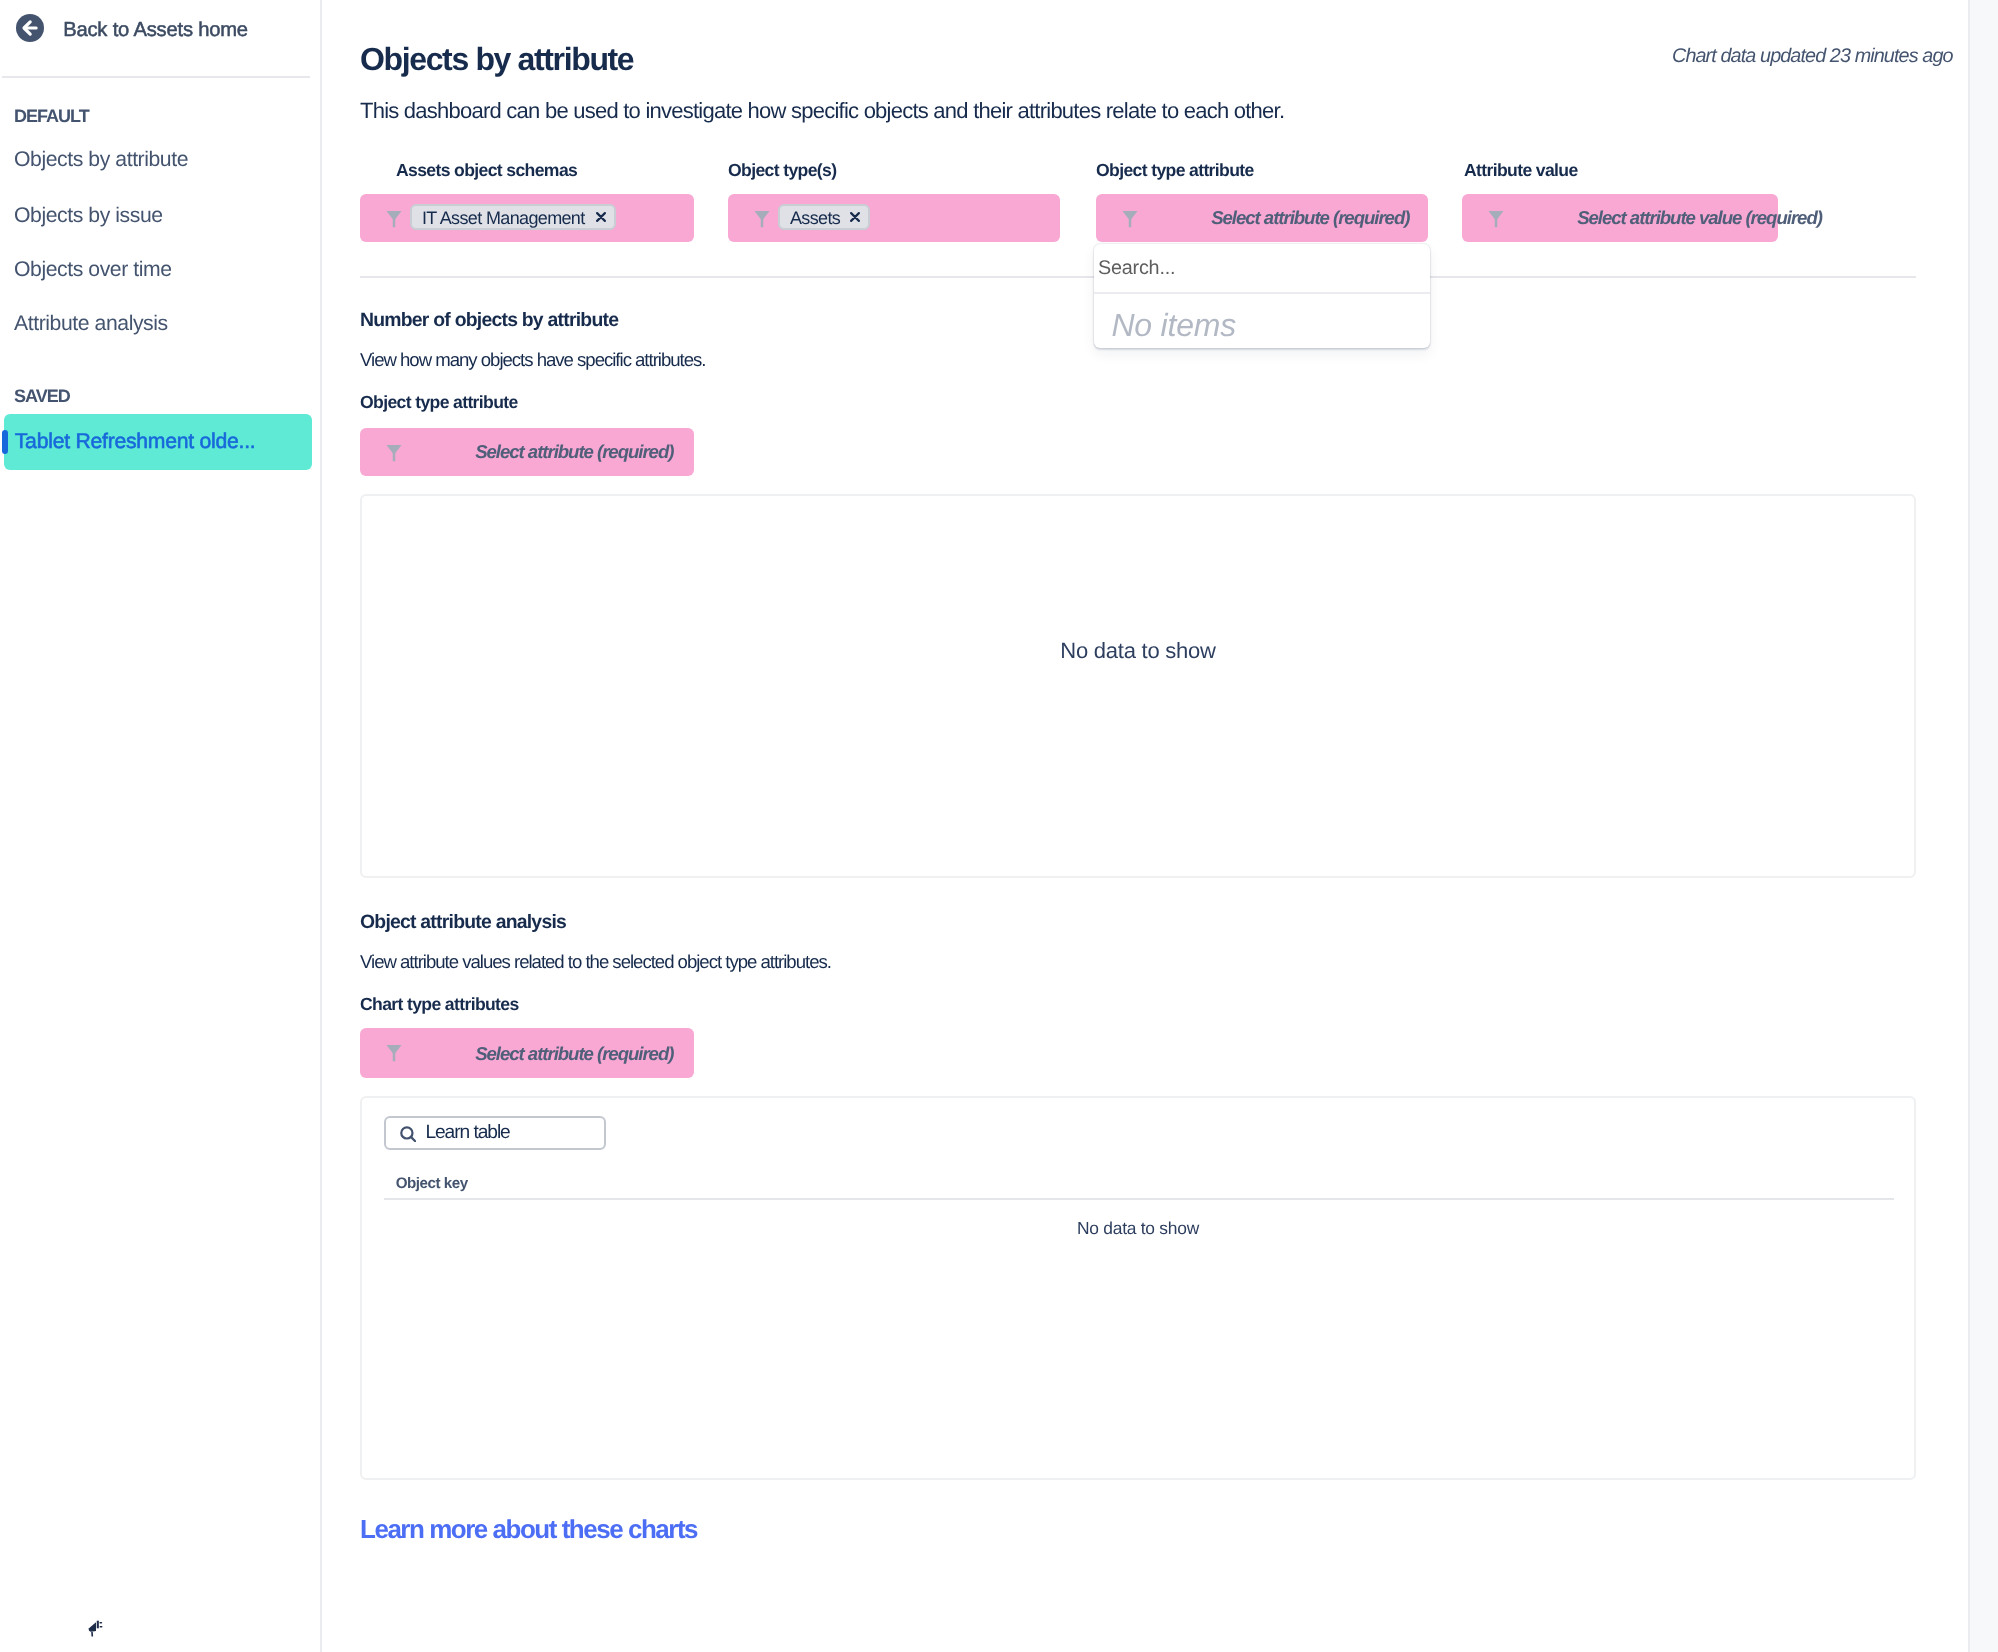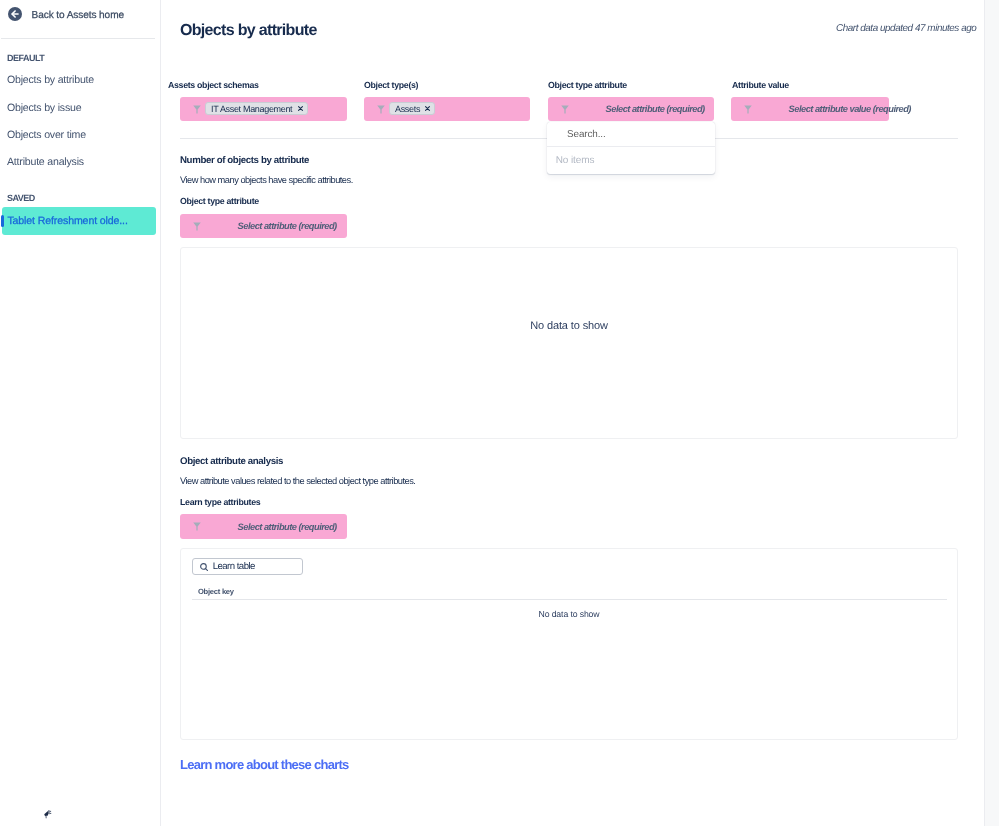--- a/index.html
+++ b/index.html
@@ -51,22 +51,22 @@
   .search-table-txt{position:absolute;left:20px;top:2.6px;font-size:9.6px;color:#172B4D;letter-spacing:-0.53px;}
   .col-head{position:absolute;left:16.9px;font-size:7.6px;font-weight:700;color:#44546F;letter-spacing:-0.25px;}
   .thead-line{position:absolute;left:11.4px;width:755px;height:1px;background:#E4E6EA;}
   .learn{position:absolute;left:18px;font-size:13px;font-weight:600;color:#4C6EF5;letter-spacing:-0.74px;}
   .right-strip{position:absolute;left:984px;top:0;width:15px;height:826px;background:#F7F8F9;box-sizing:border-box;border-left:1px solid #EBECF0;}
 
   
   .dropdown{position:absolute;background:#fff;border-radius:3px;
     box-shadow:0 1px 1px rgba(9,30,66,0.13), 0 0 1px rgba(9,30,66,0.21), 0 3px 7px rgba(9,30,66,0.06);}
   .dd-line{position:absolute;left:0;right:0;height:1px;background:#EBECF0;}
-  .dd-search-txt{position:absolute;left:20px;font-size:9.9px;color:#5E5E5E;letter-spacing:-0.1px;}
-  .dd-empty-txt{position:absolute;left:8.7px;font-size:10px;color:#B3B9C4;letter-spacing:-0.1px;}
+  .dd-search-txt{position:absolute;left:2px;font-size:9.9px;color:#5E5E5E;letter-spacing:-0.1px;}
+  .dd-empty-txt{position:absolute;left:8.7px;font-size:16px;font-style:italic;color:#B3B9C4;letter-spacing:-0.1px;}
 </style>
 </head>
 <body>
 
 <div class="app">
 
   <div class="sidebar">
 
     <div class="back-row">
       <span class="back-circle">
@@ -99,24 +99,25 @@
             <path d="M5.9 1.35 L5.9 5.15" stroke="#1C2B47" stroke-width="1.05" stroke-linecap="butt"></path>
             <path d="M7.1 2.35 L7.7 2.35" stroke="#1C2B47" stroke-width="0.8" stroke-linecap="round"></path>
             <path d="M7.15 4.4 L7.85 4.4" stroke="#1C2B47" stroke-width="0.8" stroke-linecap="round"></path>
           </svg></span>
       <span class="feedback-label" style="margin-top:18px">Give feedback</span>
     </div>
   </div>
 
   <div class="main">
 
-    <div class="updated">Chart data updated 47 minutes ago</div>
+    <div class="updated">Chart data updated 23 minutes ago</div>
     <div class="page-title">Objects by attribute</div>
-
-    <div class="field-label" style="left:6px;top:80px">Assets object schemas</div>
+    <div class="page-desc">This dashboard can be used to investigate how specific objects and their attributes relate to each other.</div>
+
+    <div class="field-label" style="left:36px;top:80px">Assets object schemas</div>
     <div class="select-box" style="left:18px;top:96.9px;width:167px">
       <span class="funnel"><svg width="8" height="9" viewBox="0 0 8 9">
             <path d="M0.25 0.55 H7.75 L4.62 4.6 V8.6 H3.38 V4.6 Z" fill="#A5ADBA"></path>
           </svg></span>
       <span class="tag">
         <span class="tag-label">IT Asset Management</span>
         <span class="tag-x">
             <svg width="5" height="5" viewBox="0 0 8 8">
               <path d="M0.9 0.9 L7.1 7.1 M7.1 0.9 L0.9 7.1" stroke="#172B4D" stroke-width="1.7" stroke-linecap="round"></path>
             </svg>
@@ -166,21 +167,21 @@
           </svg></span>
       <span class="placeholder">Select attribute (required)</span>
     </div>
 
     <div class="card" style="top:247px;height:192px">
       <div class="nodata" style="left:0;right:0;top:72px;text-align:center">No data to show</div>
     </div>
 
     <div class="section-title" style="top:456px">Object attribute analysis</div>
     <div class="section-desc" style="top:476px">View attribute values related to the selected object type attributes.</div>
-    <div class="field-label" style="left:18px;top:497px">Learn type attributes</div>
+    <div class="field-label" style="left:18px;top:497px">Chart type attributes</div>
     <div class="select-box" style="left:18px;top:514.4px;width:167px">
       <span class="funnel"><svg width="8" height="9" viewBox="0 0 8 9">
             <path d="M0.25 0.55 H7.75 L4.62 4.6 V8.6 H3.38 V4.6 Z" fill="#A5ADBA"></path>
           </svg></span>
       <span class="placeholder">Select attribute (required)</span>
     </div>
 
     <div class="card" style="top:548px;height:192px">
       <div class="search-table" style="top:8.9px">
         <span style="position:absolute;left:7px;top:3.9px;display:block;line-height:0"><svg width="8.5" height="8.5" viewBox="0 0 10 10">

